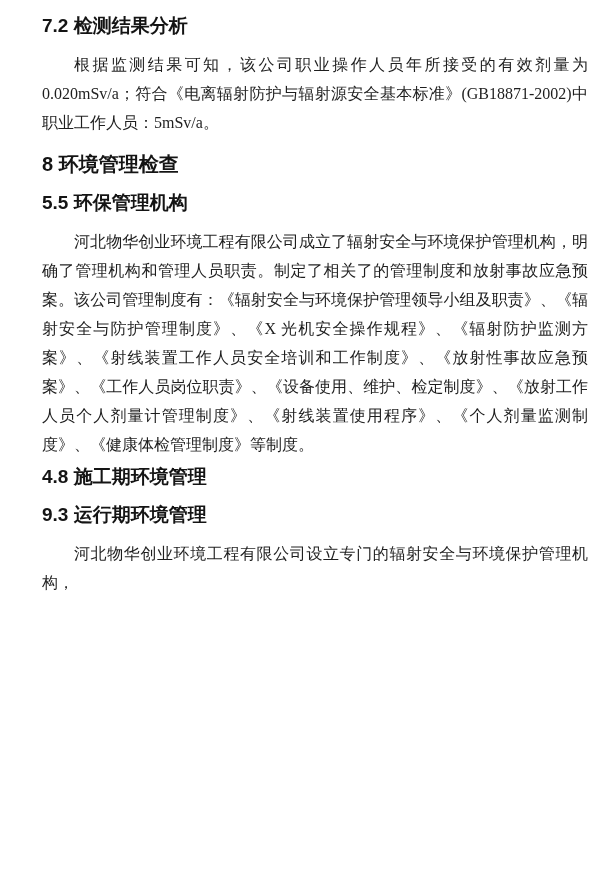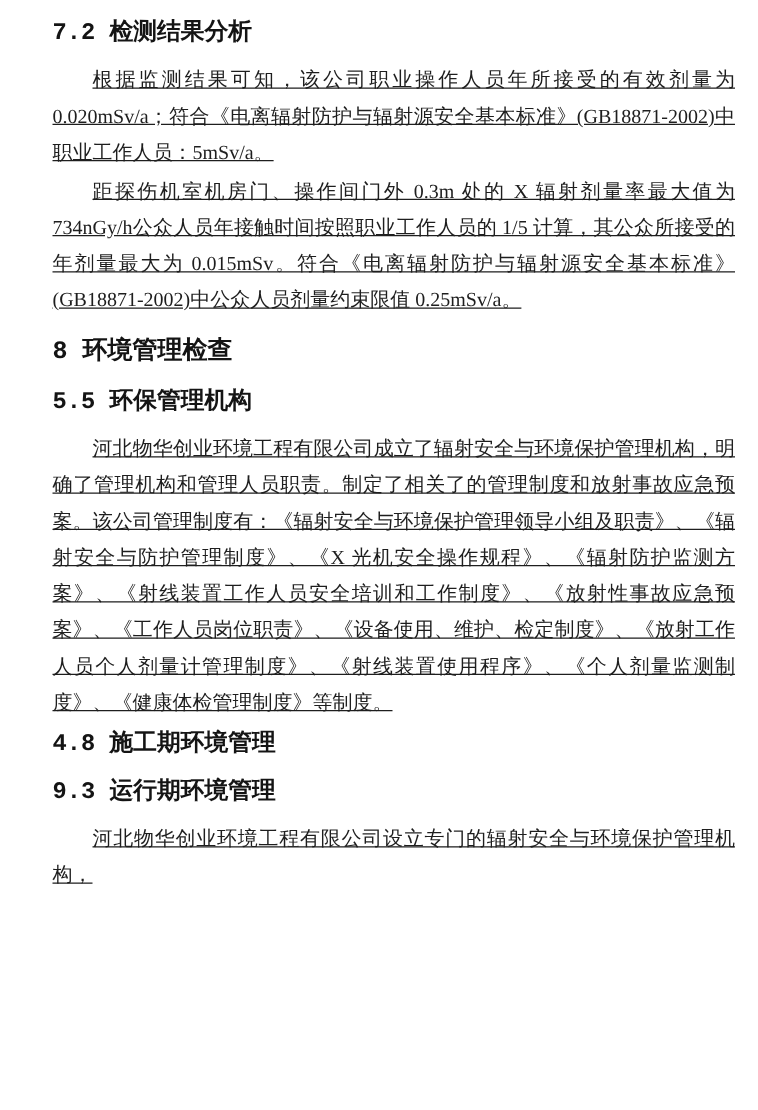--- a/index.html
+++ b/index.html
@@ -20,24 +20,23 @@
   }
   .para {
     font-size: 16px;
     line-height: 29px;
     text-align: justify;
     text-justify: inter-character;
     text-indent: 32px;
     margin: 0 0 2px 0;
     word-break: normal;
     overflow-wrap: break-word;
-    text-decoration: underline;
   }
   .sec {
-    font-family: Liberation Mono, monospace;
+    font-family: Liberation Sans, sans-serif;
     font-weight: bold;
     color: #141414;
     margin: 4px 0 10px 0;
   }
   .sec-sub {
     font-size: 19px;
     line-height: 28px;
   }
   .sec-top {
     font-size: 20px;
@@ -50,21 +49,20 @@
 </style>
 </head>
 <body>
 
 <div class="page">
 
   <h2 class="sec sec-sub sec-first">7.2 检测结果分析</h2>
 
   <p class="para">根据监测结果可知，该公司职业操作人员年所接受的有效剂量为0.020mSv/a；符合《电离辐射防护与辐射源安全基本标准》(GB18871-2002)中职业工作人员：5mSv/a。</p>
 
-  <p class="para">距探伤机室机房门、操作间门外 0.3m 处的 X 辐射剂量率最大值为 734nGy/h公众人员年接触时间按照职业工作人员的 1/5 计算，其公众所接受的年剂量最大为 0.015mSv。符合《电离辐射防护与辐射源安全基本标准》(GB18871-2002)中公众人员剂量约束限值 0.25mSv/a。</p>
 
 
   <h1 class="sec sec-top">8 环境管理检查</h1>
 
   <h2 class="sec sec-sub">5.5 环保管理机构</h2>
 
   <p class="para">河北物华创业环境工程有限公司成立了辐射安全与环境保护管理机构，明确了管理机构和管理人员职责。制定了相关了的管理制度和放射事故应急预案。该公司管理制度有：《辐射安全与环境保护管理领导小组及职责》、《辐射安全与防护管理制度》、《X 光机安全操作规程》、《辐射防护监测方案》、《射线装置工作人员安全培训和工作制度》、《放射性事故应急预案》、《工作人员岗位职责》、《设备使用、维护、检定制度》、《放射工作人员个人剂量计管理制度》、《射线装置使用程序》、《个人剂量监测制度》、《健康体检管理制度》等制度。</p>
 
   <h2 class="sec sec-sub">4.8 施工期环境管理</h2>
 

